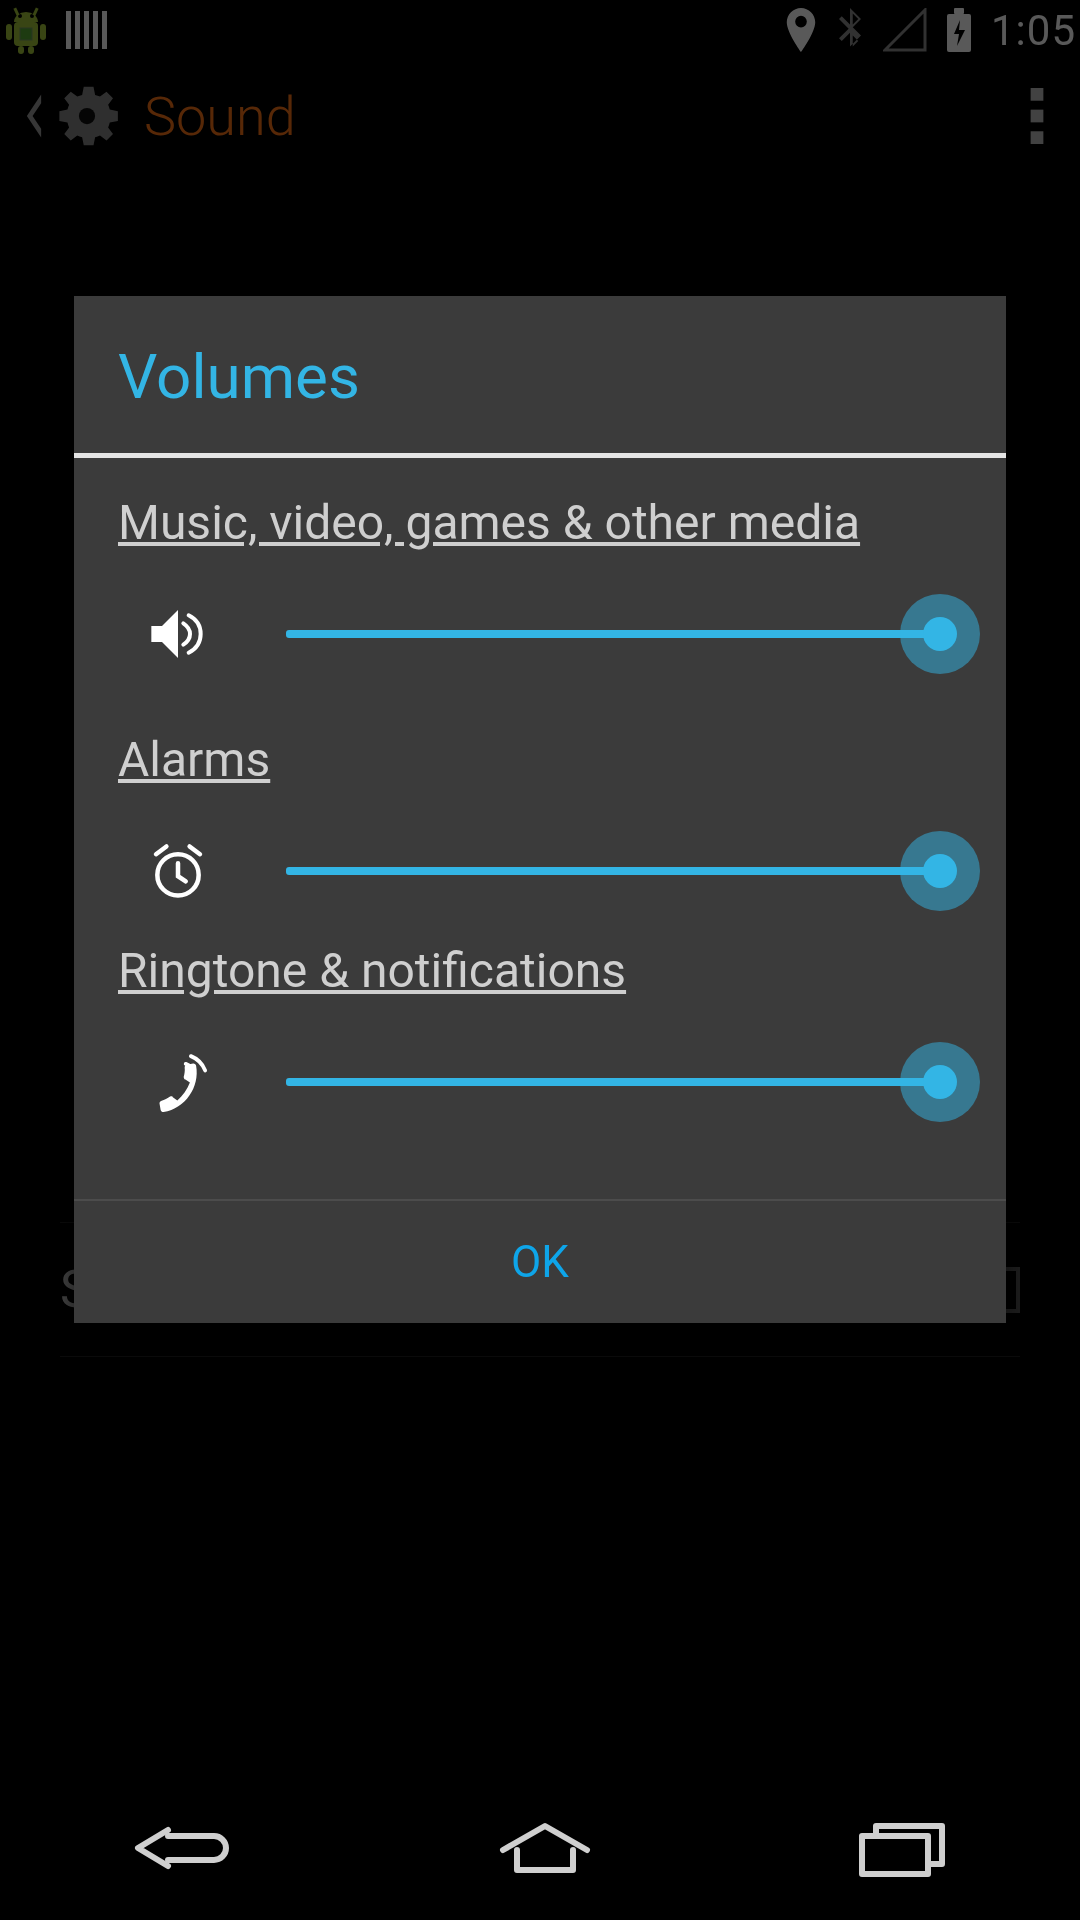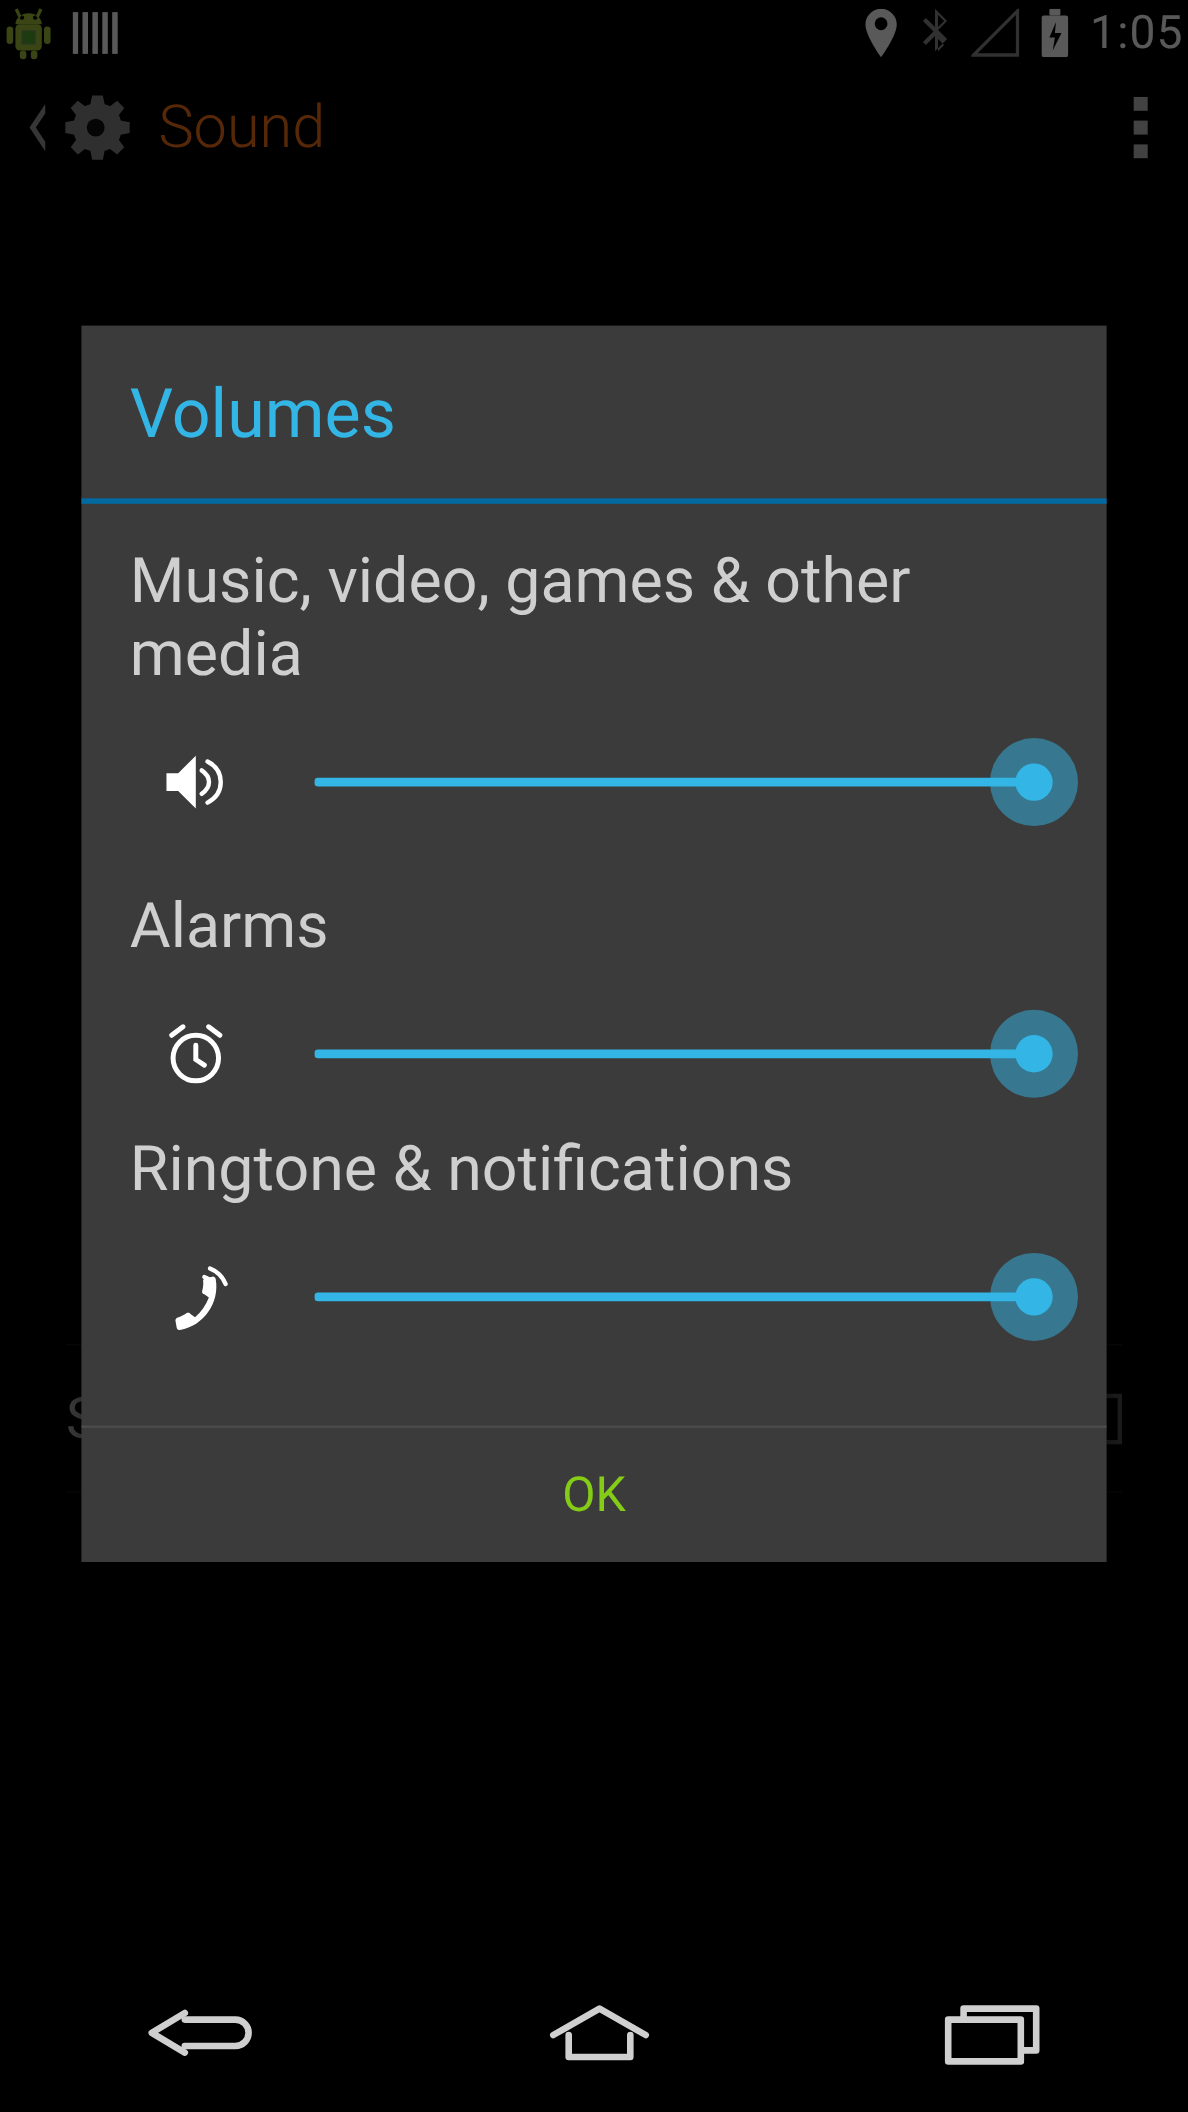--- a/index.html
+++ b/index.html
@@ -64,26 +64,26 @@
 
     
     .dialog {
       position: absolute;
       left: 74px; right: 74px; top: 296px;
       background: #3b3b3b;
       box-shadow: 0 12px 30px rgba(0,0,0,0.6);
     }
     .dialog-header {
       padding: 44px 44px 40px;
-      border-bottom: 5px solid #0369a1;
+      border-bottom: 5px solid #e5e5e5;
     }
     .dialog-title { color: #33b5e5; font-size: 62px; font-weight: 400; }
     .dialog-body { padding: 36px 44px 20px; }
     .vol-section { margin-bottom: 62px; }
-    .vol-label { color: #cfcfcf; font-size: 57px; margin-bottom: 48px; }
+    .vol-label { color: #cfcfcf; font-size: 48px; margin-bottom: 48px; text-decoration: underline; }
     .vol-row { display: flex; align-items: center; gap: 68px; padding-left: 20px; }
     .vol-icon-wrap { width: 80px; display:flex; justify-content:center; }
     .slider {
       position: relative; flex: 1; height: 70px;
     }
     .slider-track {
       position: absolute; left: 0; right: 22px; top: 50%; height: 8px;
       background: #33b5e5; transform: translateY(-50%); border-radius: 3px;
     }
     .slider-thumb-halo {
@@ -91,21 +91,21 @@
       background: rgba(51,181,229,0.5); top: 50%; transform: translate(-50%,-50%);
     }
     .slider-thumb {
       position: absolute; width: 34px; height: 34px; border-radius: 50%;
       background: #33b5e5; top: 50%; transform: translate(-50%,-50%);
     }
     .dialog-footer {
       border-top: 2px solid #4c4c4c;
       height: 124px; display:flex; align-items:center; justify-content:center;
     }
-    .dialog-ok { color: #84cc16; font-size: 44px; }
+    .dialog-ok { color: #0ea5e9; font-size: 44px; }
 
     svg { display: block; }
   </style>
 </head>
 <body>
 
 <div class="status-bar">
   <div class="status-left">
     <span>
       <svg width="44" height="48" viewBox="0 0 44 48">

